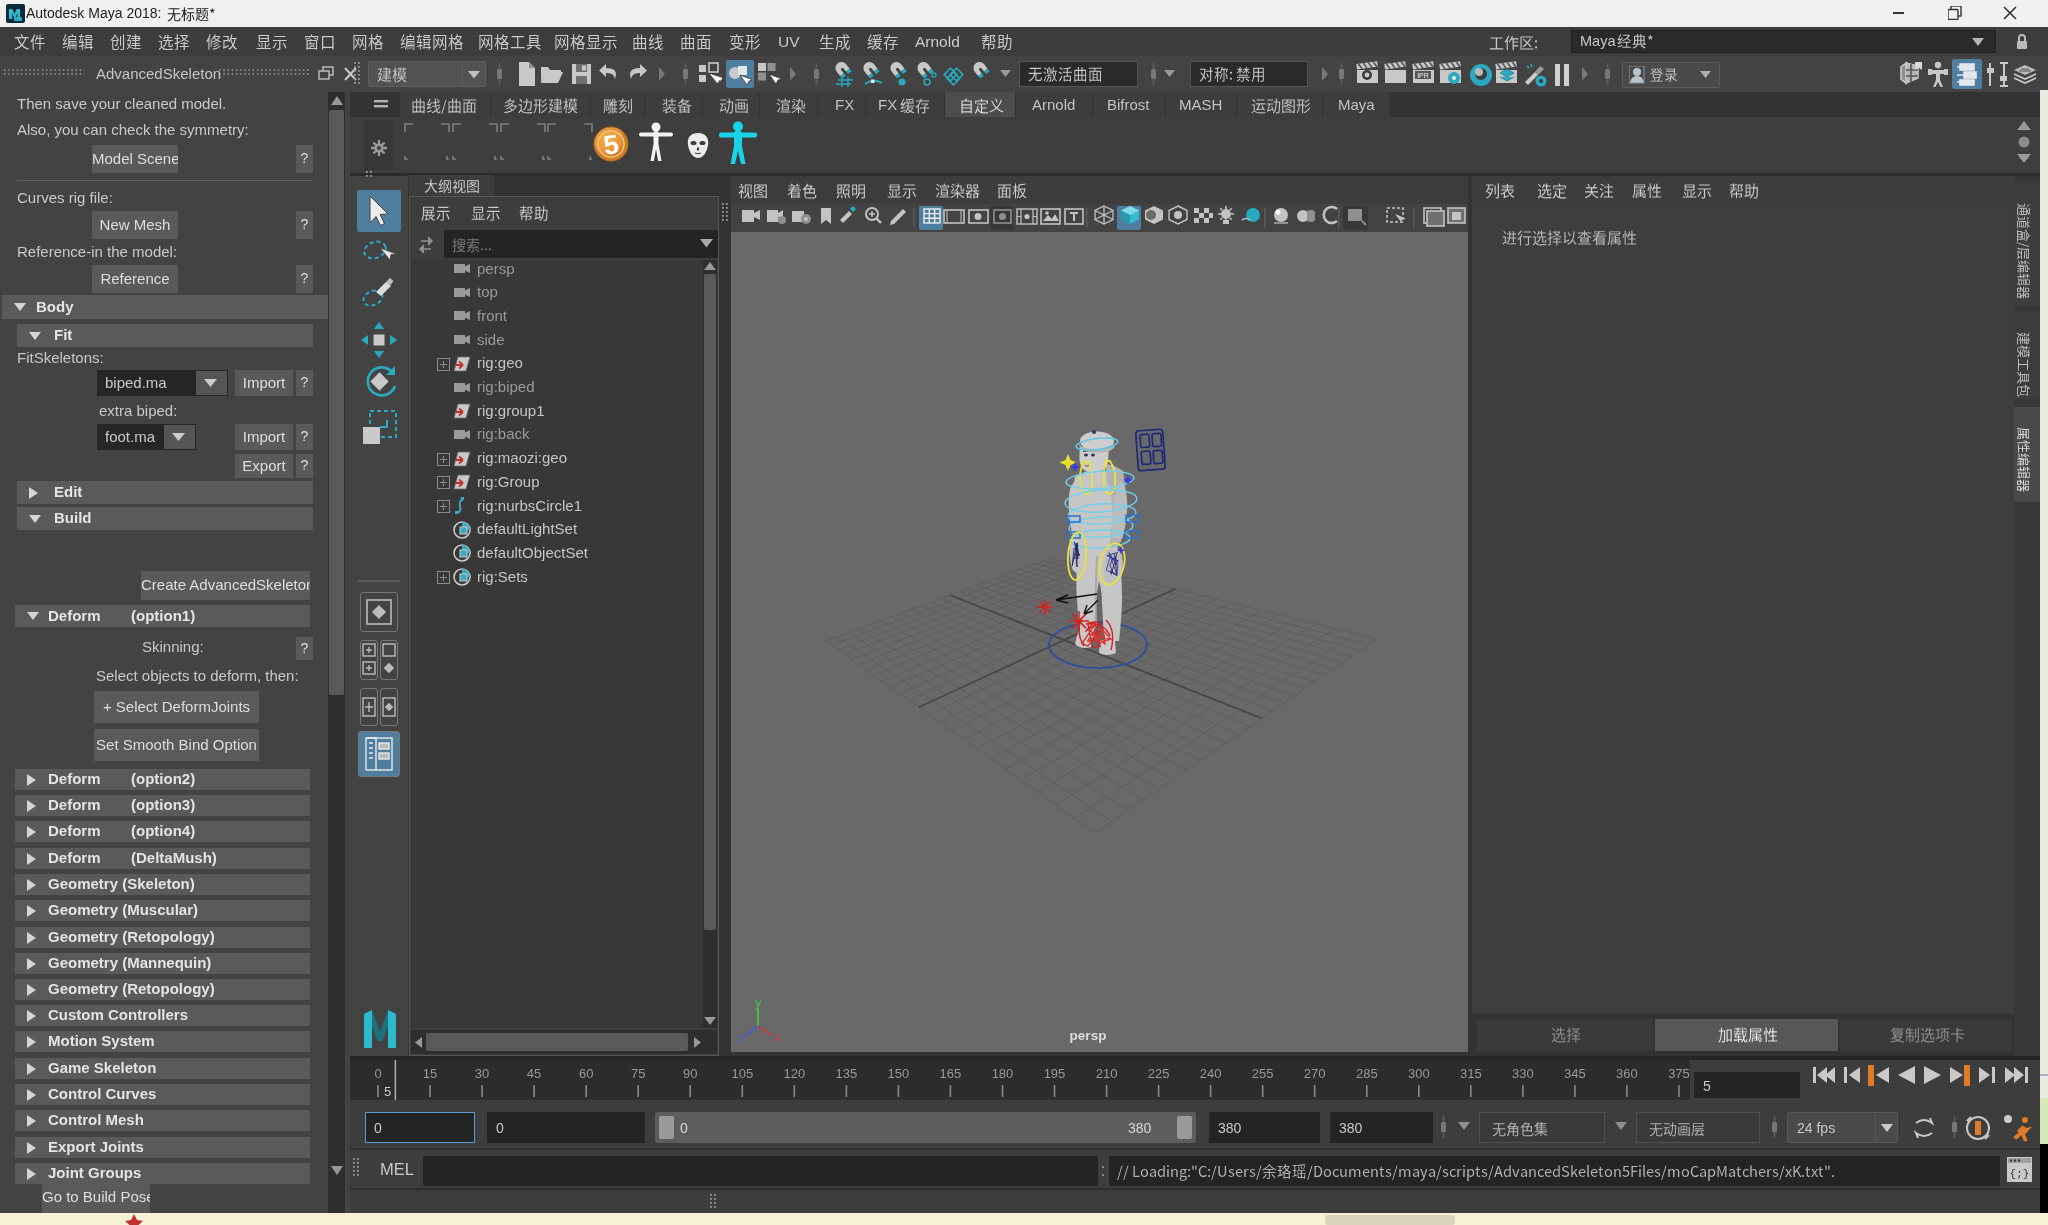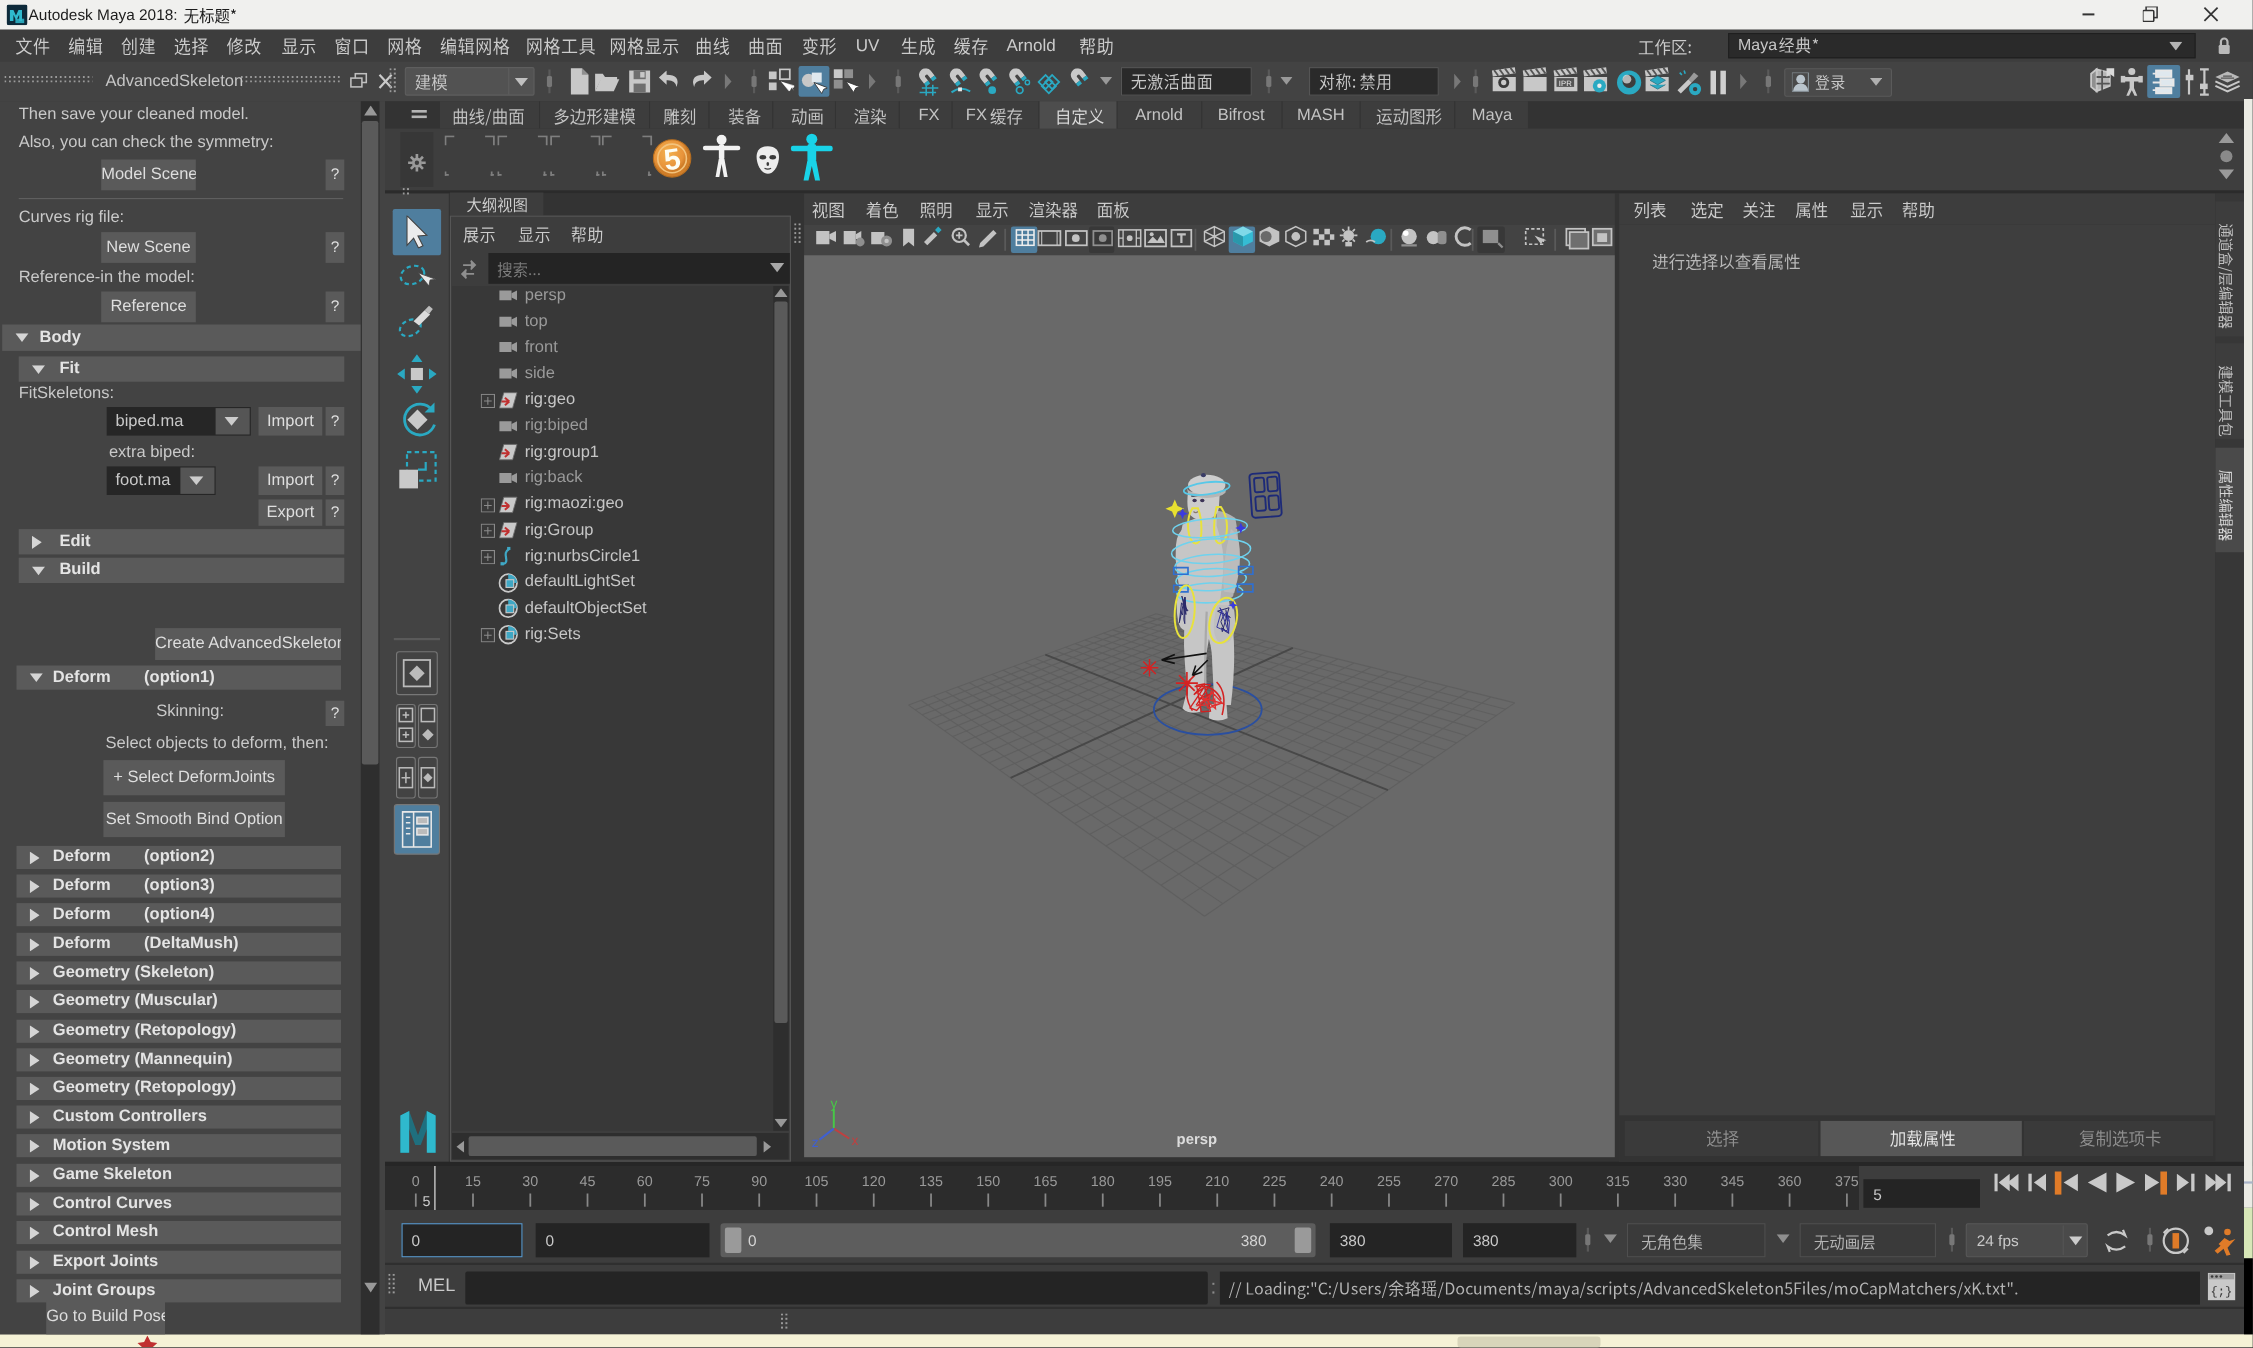--- a/index.html
+++ b/index.html
@@ -530,21 +530,21 @@
   </svg>
 <div style="position:absolute;left:17px;top:96px;font:normal 15px &quot;Liberation Sans&quot;, sans-serif;color:#c9c9c9;white-space:pre;line-height:15px;">Then save your cleaned model.</div>
 <div style="position:absolute;left:17px;top:122px;font:normal 15px &quot;Liberation Sans&quot;, sans-serif;color:#c9c9c9;white-space:pre;line-height:15px;">Also, you can check the symmetry:</div>
 <div style="position:absolute;left:92px;top:145px;width:86px;height:28px;background:#5a5a5a;overflow:hidden"></div>
 <div style="position:absolute;left:92px;top:150px;width:86px;height:28px;overflow:hidden;font:15px &quot;Liberation Sans&quot;,sans-serif;color:#dedede;text-align:center;white-space:pre">Model Scene</div>
 <div style="position:absolute;left:296px;top:145px;width:17px;height:28px;background:#5a5a5a;overflow:hidden"></div>
 <div style="position:absolute;left:296px;top:150px;width:17px;height:28px;overflow:hidden;font:14px &quot;Liberation Sans&quot;,sans-serif;color:#dedede;text-align:center;white-space:pre">?</div>
 <div style="position:absolute;left:17px;top:180px;width:295px;height:1px;background:#5f5f5f"></div>
 <div style="position:absolute;left:17px;top:190px;font:normal 15px &quot;Liberation Sans&quot;, sans-serif;color:#c9c9c9;white-space:pre;line-height:15px;">Curves rig file:</div>
 <div style="position:absolute;left:92px;top:211px;width:86px;height:28px;background:#5a5a5a;overflow:hidden"></div>
-<div style="position:absolute;left:92px;top:216px;width:86px;height:28px;overflow:hidden;font:15px &quot;Liberation Sans&quot;,sans-serif;color:#dedede;text-align:center;white-space:pre">New Scene</div>
+<div style="position:absolute;left:92px;top:216px;width:86px;height:28px;overflow:hidden;font:15px &quot;Liberation Sans&quot;,sans-serif;color:#dedede;text-align:center;white-space:pre">New Mesh</div>
 <div style="position:absolute;left:296px;top:211px;width:17px;height:28px;background:#5a5a5a;overflow:hidden"></div>
 <div style="position:absolute;left:296px;top:216px;width:17px;height:28px;overflow:hidden;font:14px &quot;Liberation Sans&quot;,sans-serif;color:#dedede;text-align:center;white-space:pre">?</div>
 <div style="position:absolute;left:17px;top:244px;font:normal 15px &quot;Liberation Sans&quot;, sans-serif;color:#c9c9c9;white-space:pre;line-height:15px;">Reference-in the model:</div>
 <div style="position:absolute;left:92px;top:265px;width:86px;height:28px;background:#5a5a5a;overflow:hidden"></div>
 <div style="position:absolute;left:92px;top:270px;width:86px;height:28px;overflow:hidden;font:15px &quot;Liberation Sans&quot;,sans-serif;color:#dedede;text-align:center;white-space:pre">Reference</div>
 <div style="position:absolute;left:296px;top:265px;width:17px;height:28px;background:#5a5a5a;overflow:hidden"></div>
 <div style="position:absolute;left:296px;top:270px;width:17px;height:28px;overflow:hidden;font:14px &quot;Liberation Sans&quot;,sans-serif;color:#dedede;text-align:center;white-space:pre">?</div>
 <div style="position:absolute;left:2px;top:295px;width:326px;height:24px;background:#5a5a5a;"></div>
 <svg style="position:absolute;left:14px;top:303.0px;" width="12" height="9" viewBox="0 0 12 9">
     <path d="M0 0 h12 l-6 8 Z" fill="#d5d5d5"></path>

